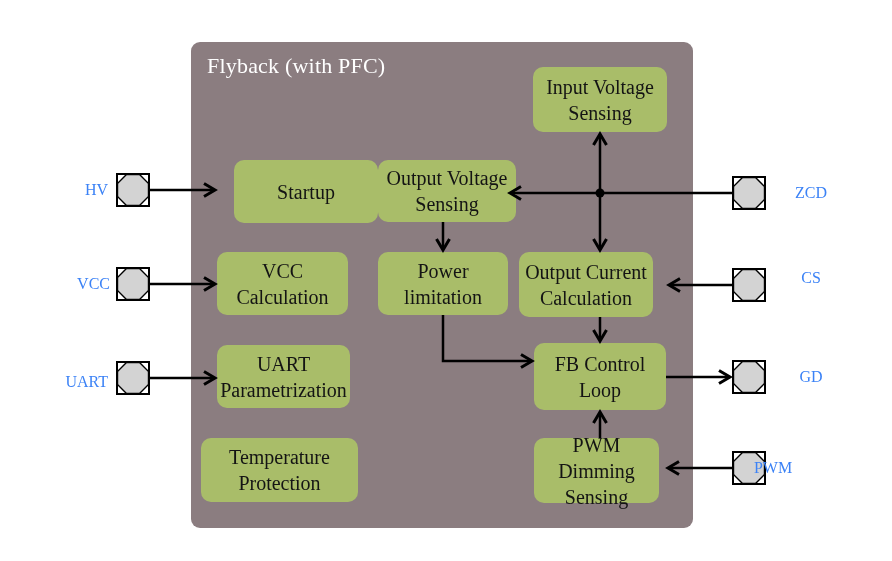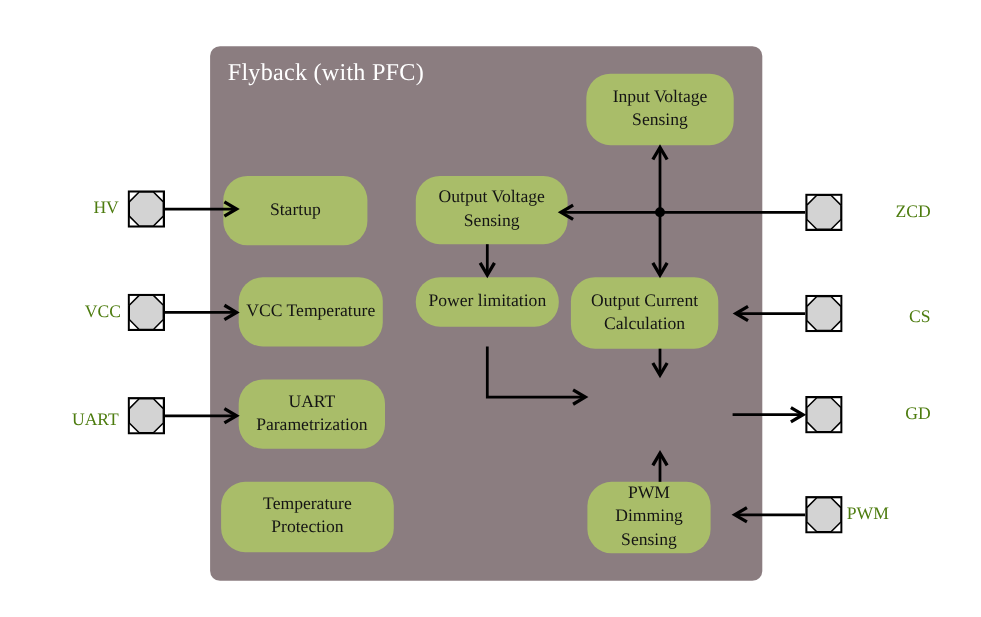--- a/index.html
+++ b/index.html
@@ -9,53 +9,54 @@
   }
   .container {
     position:absolute; left:191px; top:42px; width:502px; height:486px;
     background:#8b7d80; border-radius:9px;
   }
   .title {
     position:absolute; left:207px; top:53px; font-size:22px; color:#ffffff;
     letter-spacing:0.2px;
   }
   .block {
-    position:absolute; background:#a9bd69; border-radius:22px;
-    color:#141414; font-size:16px; line-height:1.3; text-align:center;
+    position:absolute; background:#a9bd69; border-radius:10px;
+    color:#141414; font-size:20px; line-height:1.3; text-align:center;
     display:flex; align-items:center; justify-content:center;
     padding:16px 5px; box-sizing:border-box;
   }
   .pin { position:absolute; width:34px; height:34px; }
   .pin svg { display:block; width:34px; height:34px; }
   .pin-label {
-    position:absolute; font-size:16px; color:#4d7c0f; line-height:20px;
+    position:absolute; font-size:16px; color:#3b82f6; line-height:20px;
   }
   .pin-label.left  { width:62px; text-align:right; }
-  .pin-label.right { width:70px; text-align:right; }
+  .pin-label.right { width:70px; text-align:center; }
   .edges { position:absolute; left:0; top:0; width:892px; height:561px; pointer-events:none; }
 </style>
 </head>
 <body>
 
 <div class="canvas">
 
   <div class="container"></div>
   <div class="title">Flyback (with PFC)</div>
 
-  <div class="block" style="left:203px;top:160px;width:131px;height:63px">Startup</div>
-  <div class="block" style="left:217px;top:252px;width:131px;height:63px">VCC Temperature</div>
+  <div class="block" style="left:234px;top:160px;width:144px;height:63px">Startup</div>
+  <div class="block" style="left:217px;top:252px;width:131px;height:63px">VCC Calculation</div>
   <div class="block" style="left:217px;top:345px;width:133px;height:63px">UART Parametrization</div>
   <div class="block" style="left:201px;top:438px;width:157px;height:64px">Temperature Protection</div>
 
   <div class="block" style="left:378px;top:160px;width:138px;height:62px">Output Voltage Sensing</div>
-  <div class="block" style="left:378px;top:252px;width:130px;height:45px">Power limitation</div>
+  <div class="block" style="left:378px;top:252px;width:130px;height:63px">Power limitation</div>
 
   <div class="block" style="left:533px;top:67px;width:134px;height:65px">Input Voltage Sensing</div>
   <div class="block" style="left:519px;top:252px;width:134px;height:65px">Output Current Calculation</div>
-  <div class="block" style="left:534px;top:438px;width:112px;height:65px">PWM Dimming Sensing</div>
+  <div class="block" style="left:534px;top:343px;width:132px;height:67px">FB Control Loop</div>
+  <div class="block" style="left:534px;top:438px;width:125px;height:65px">PWM Dimming Sensing</div>
 
   <div class="pin" style="left:116px;top:173px">
     <svg viewBox="0 0 34 34">
       <rect x="1" y="1" width="32" height="32" fill="#ffffff" stroke="#000" stroke-width="2"></rect>
       <polygon points="10.5,1.5 23.5,1.5 32.5,10.5 32.5,23.5 23.5,32.5 10.5,32.5 1.5,23.5 1.5,10.5" fill="#d3d3d3" stroke="#000" stroke-width="1.4"></polygon>
     </svg>
   </div>
   <div class="pin-label left" style="left:46px;top:180px">HV</div>
 
   <div class="pin" style="left:116px;top:267px">
@@ -81,21 +82,21 @@
     </svg>
   </div>
   <div class="pin-label right" style="left:776px;top:183px">ZCD</div>
 
   <div class="pin" style="left:732px;top:268px">
     <svg viewBox="0 0 34 34">
       <rect x="1" y="1" width="32" height="32" fill="#ffffff" stroke="#000" stroke-width="2"></rect>
       <polygon points="10.5,1.5 23.5,1.5 32.5,10.5 32.5,23.5 23.5,32.5 10.5,32.5 1.5,23.5 1.5,10.5" fill="#d3d3d3" stroke="#000" stroke-width="1.4"></polygon>
     </svg>
   </div>
-  <div class="pin-label right" style="left:776px;top:279px">CS</div>
+  <div class="pin-label right" style="left:776px;top:268px">CS</div>
 
   <div class="pin" style="left:732px;top:360px">
     <svg viewBox="0 0 34 34">
       <rect x="1" y="1" width="32" height="32" fill="#ffffff" stroke="#000" stroke-width="2"></rect>
       <polygon points="10.5,1.5 23.5,1.5 32.5,10.5 32.5,23.5 23.5,32.5 10.5,32.5 1.5,23.5 1.5,10.5" fill="#d3d3d3" stroke="#000" stroke-width="1.4"></polygon>
     </svg>
   </div>
   <div class="pin-label right" style="left:776px;top:367px">GD</div>
 
   <div class="pin" style="left:732px;top:451px">

